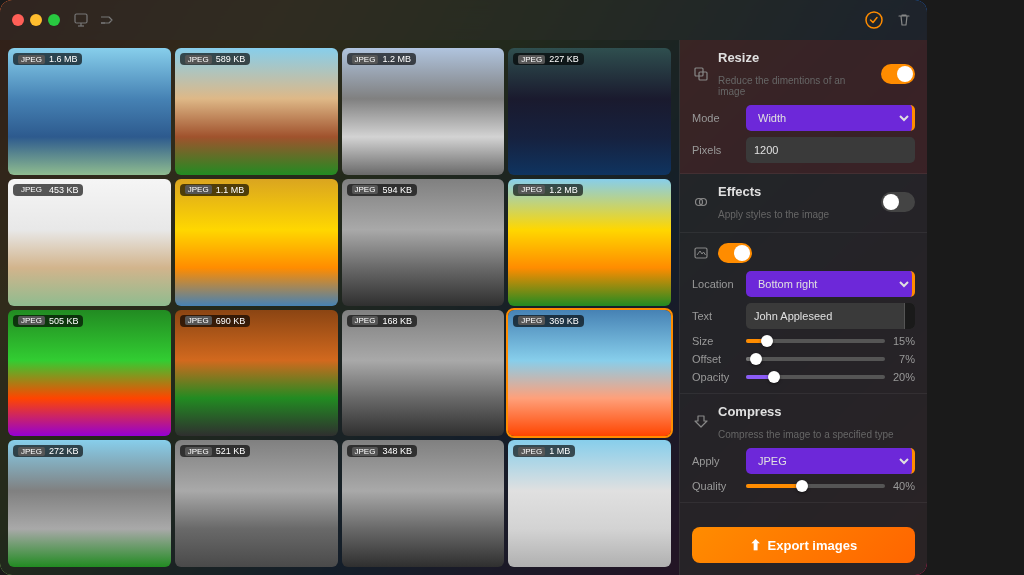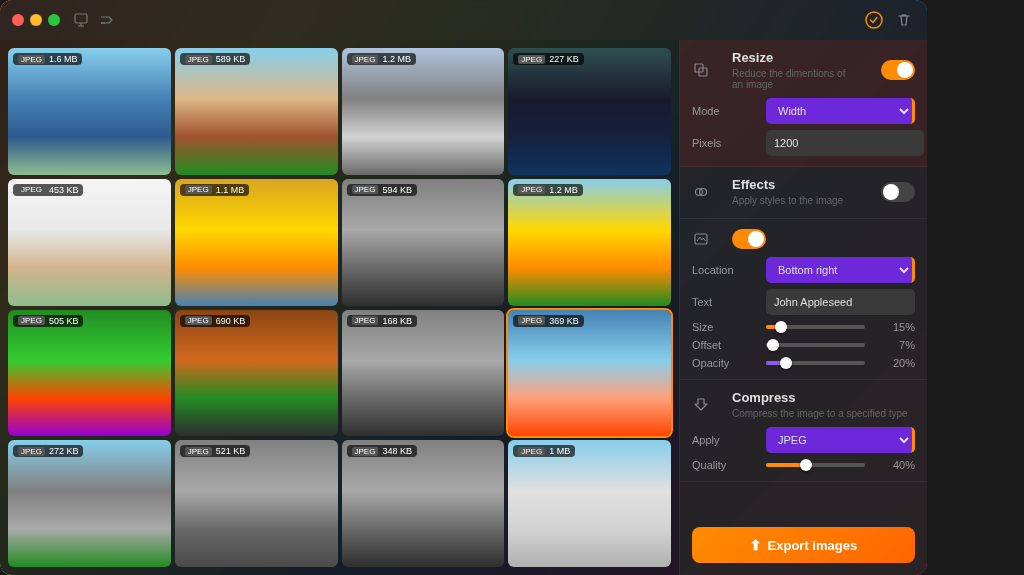--- a/index.html
+++ b/index.html
@@ -182,21 +182,21 @@
       padding: 10px 12px;
     }
 
     .sidebar-section.active {
       background: rgba(180, 30, 30, 0.15);
     }
 
     .section-header {
       display: flex;
       align-items: center;
-      gap: 22px;
+      gap: 8px;
       margin-bottom: 2px;
     }
 
     .section-icon {
       width: 18px;
       height: 18px;
       display: flex;
       align-items: center;
       justify-content: center;
       color: #888;
@@ -210,21 +210,21 @@
 
     .section-title {
       font-size: 13px;
       font-weight: 600;
       color: #e0e0e0;
     }
 
     .section-subtitle {
       font-size: 10px;
       color: #666;
-      margin-top: 3px;
+      margin-top: 10px;
     }
 
     .toggle-switch {
       width: 34px;
       height: 20px;
       border-radius: 10px;
       position: relative;
       cursor: pointer;
       flex-shrink: 0;
     }
@@ -249,21 +249,21 @@
     .section-controls {
       margin-top: 8px;
       display: flex;
       flex-direction: column;
       gap: 6px;
     }
 
     .control-row {
       display: flex;
       align-items: center;
-      gap: 22px;
+      gap: 2px;
     }
 
     .control-label {
       font-size: 11px;
       color: #999;
       width: 52px;
       flex-shrink: 0;
     }
 
     .control-select {

